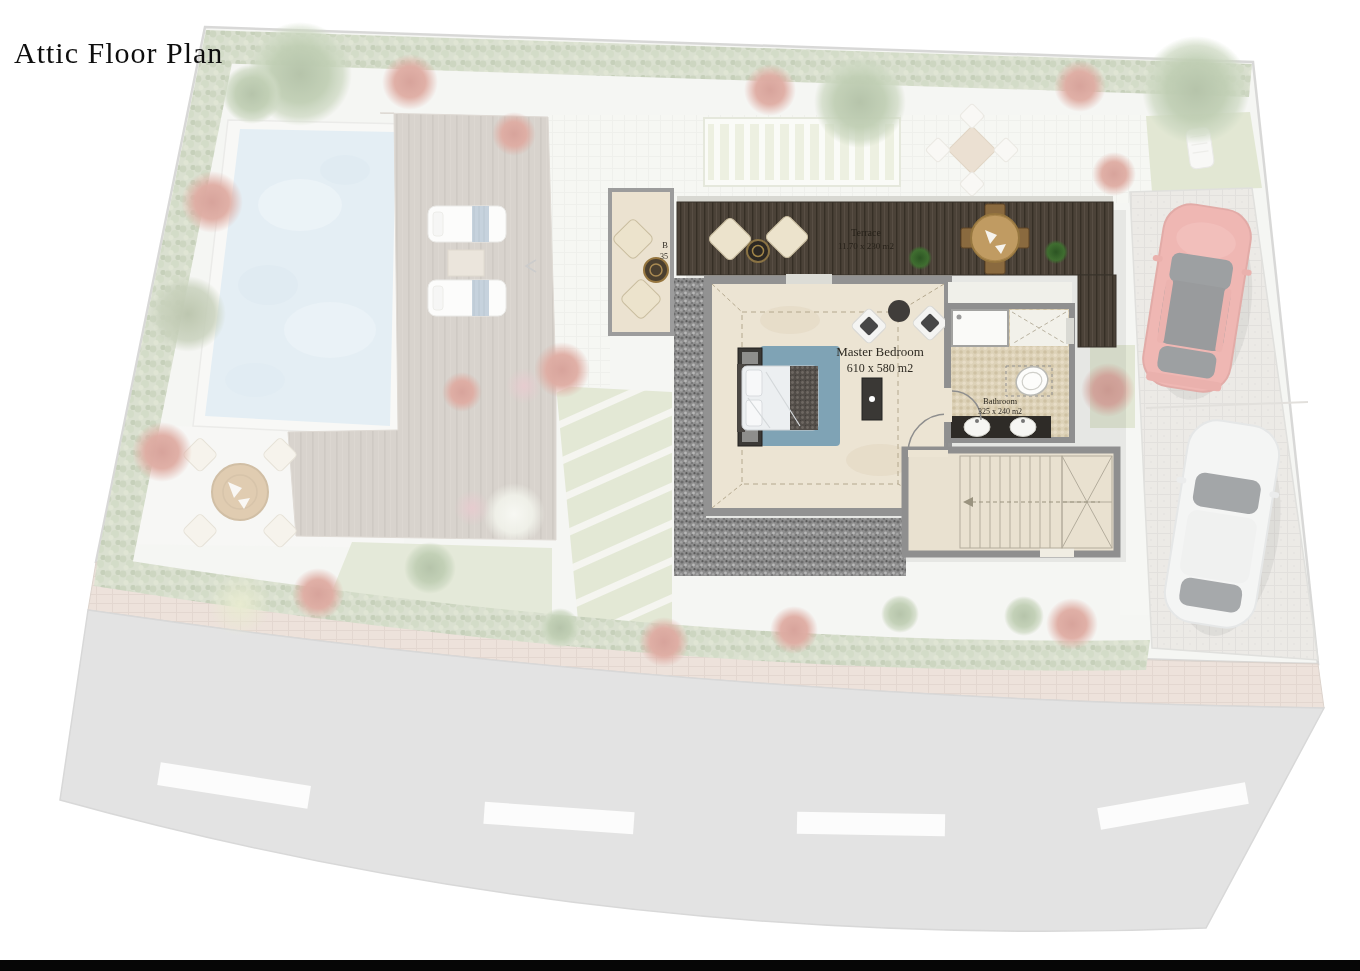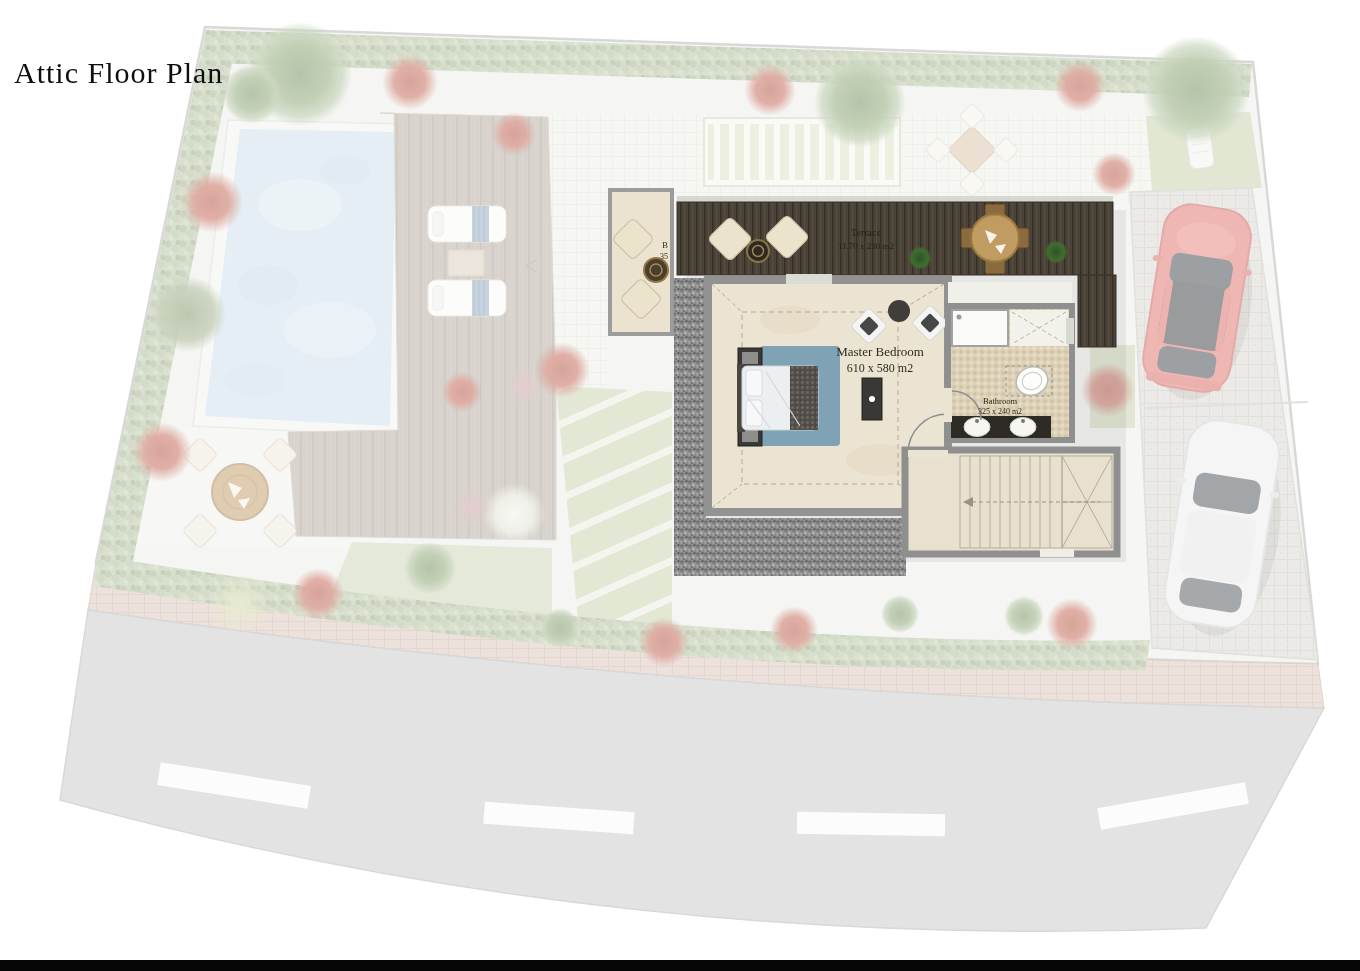--- a/index.html
+++ b/index.html
@@ -1,19 +1,19 @@
 <!DOCTYPE html>
 <html><head>
 <meta charset="utf-8">
 <style>
   html,body{margin:0;padding:0;background:#ffffff;}
   #canvas{position:relative;width:1360px;height:971px;background:#ffffff;overflow:hidden;
           font-family:"Liberation Serif","DejaVu Serif",serif;}
   #plan-svg{position:absolute;left:0;top:0;}
-  #title{position:absolute;left:14px;top:36px;font-size:30px;color:#0e0e0e;letter-spacing:1px;margin-top:20px;}
+  #title{position:absolute;left:14px;top:36px;font-size:30px;color:#0e0e0e;letter-spacing:1px;}
   #bottom-bar{position:absolute;left:0;top:960px;width:1360px;height:11px;background:#060606;}
   .lbl{font-family:"Liberation Serif","DejaVu Serif",serif;fill:#2e2a22;}
   .lbl-dark{font-family:"Liberation Serif","DejaVu Serif",serif;fill:#262119;}
 </style>
 </head>
 <body>
 
 <div id="canvas">
 
 <svg id="plan-svg" width="1360" height="971" viewBox="0 0 1360 971" xmlns="http://www.w3.org/2000/svg">

